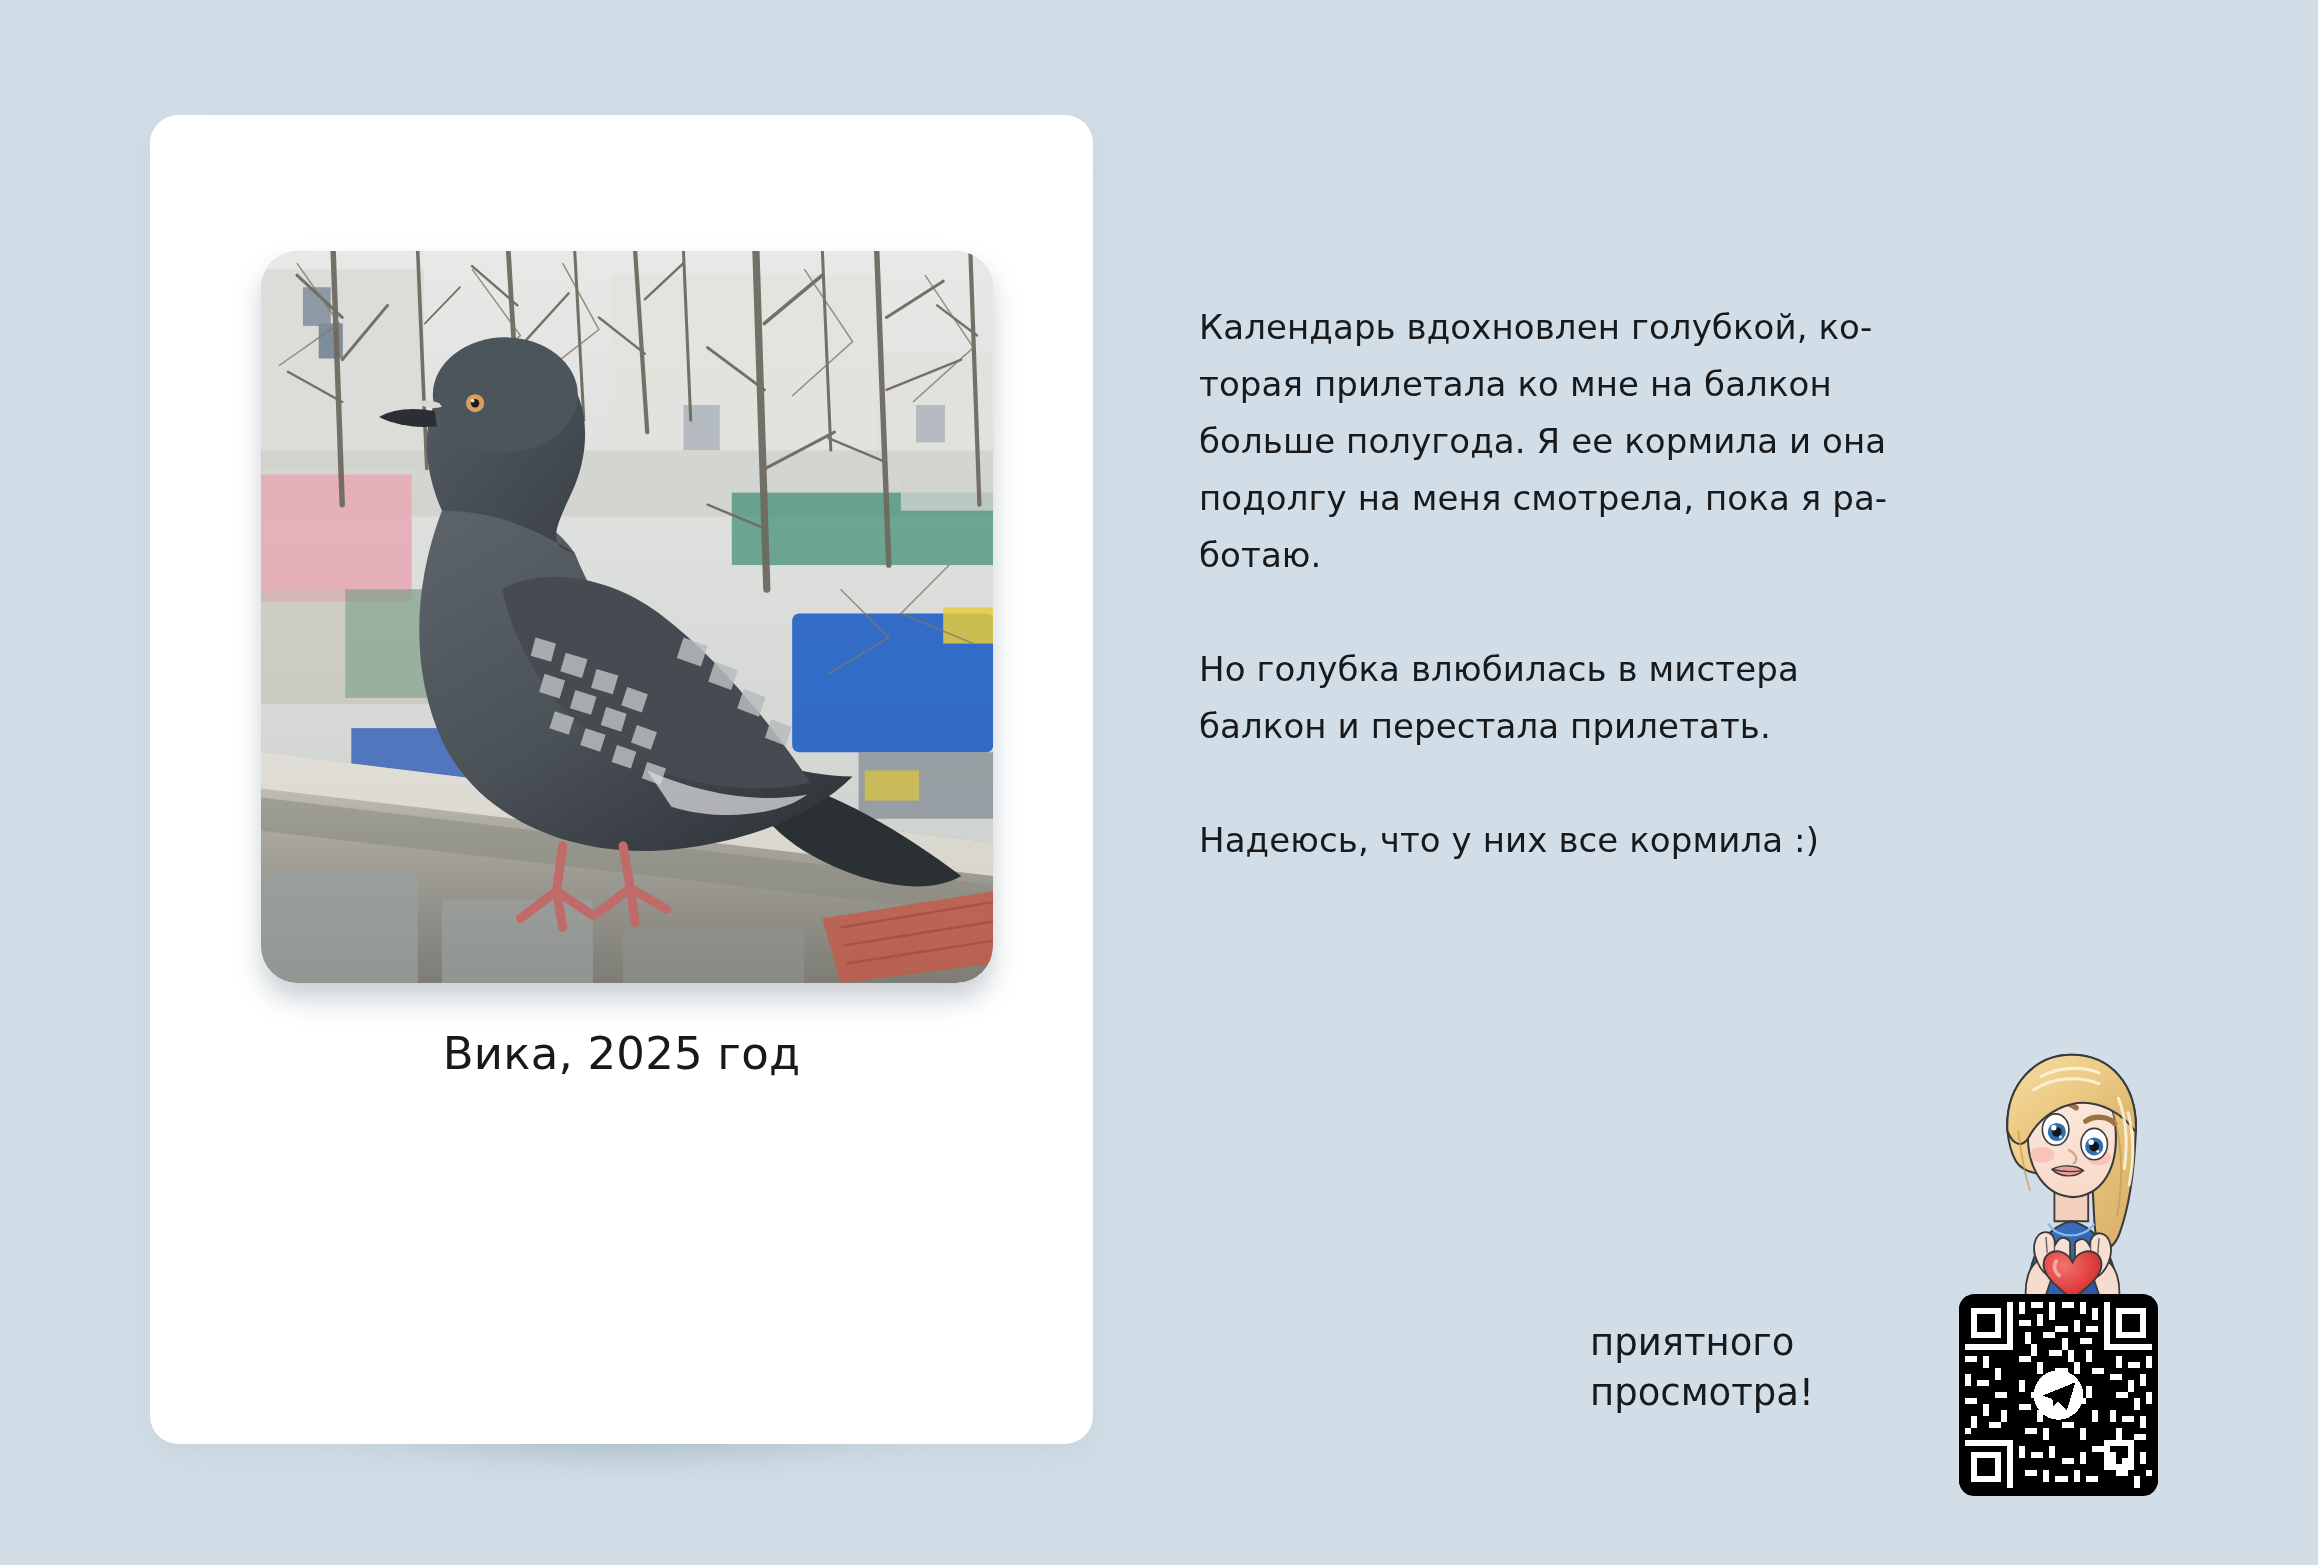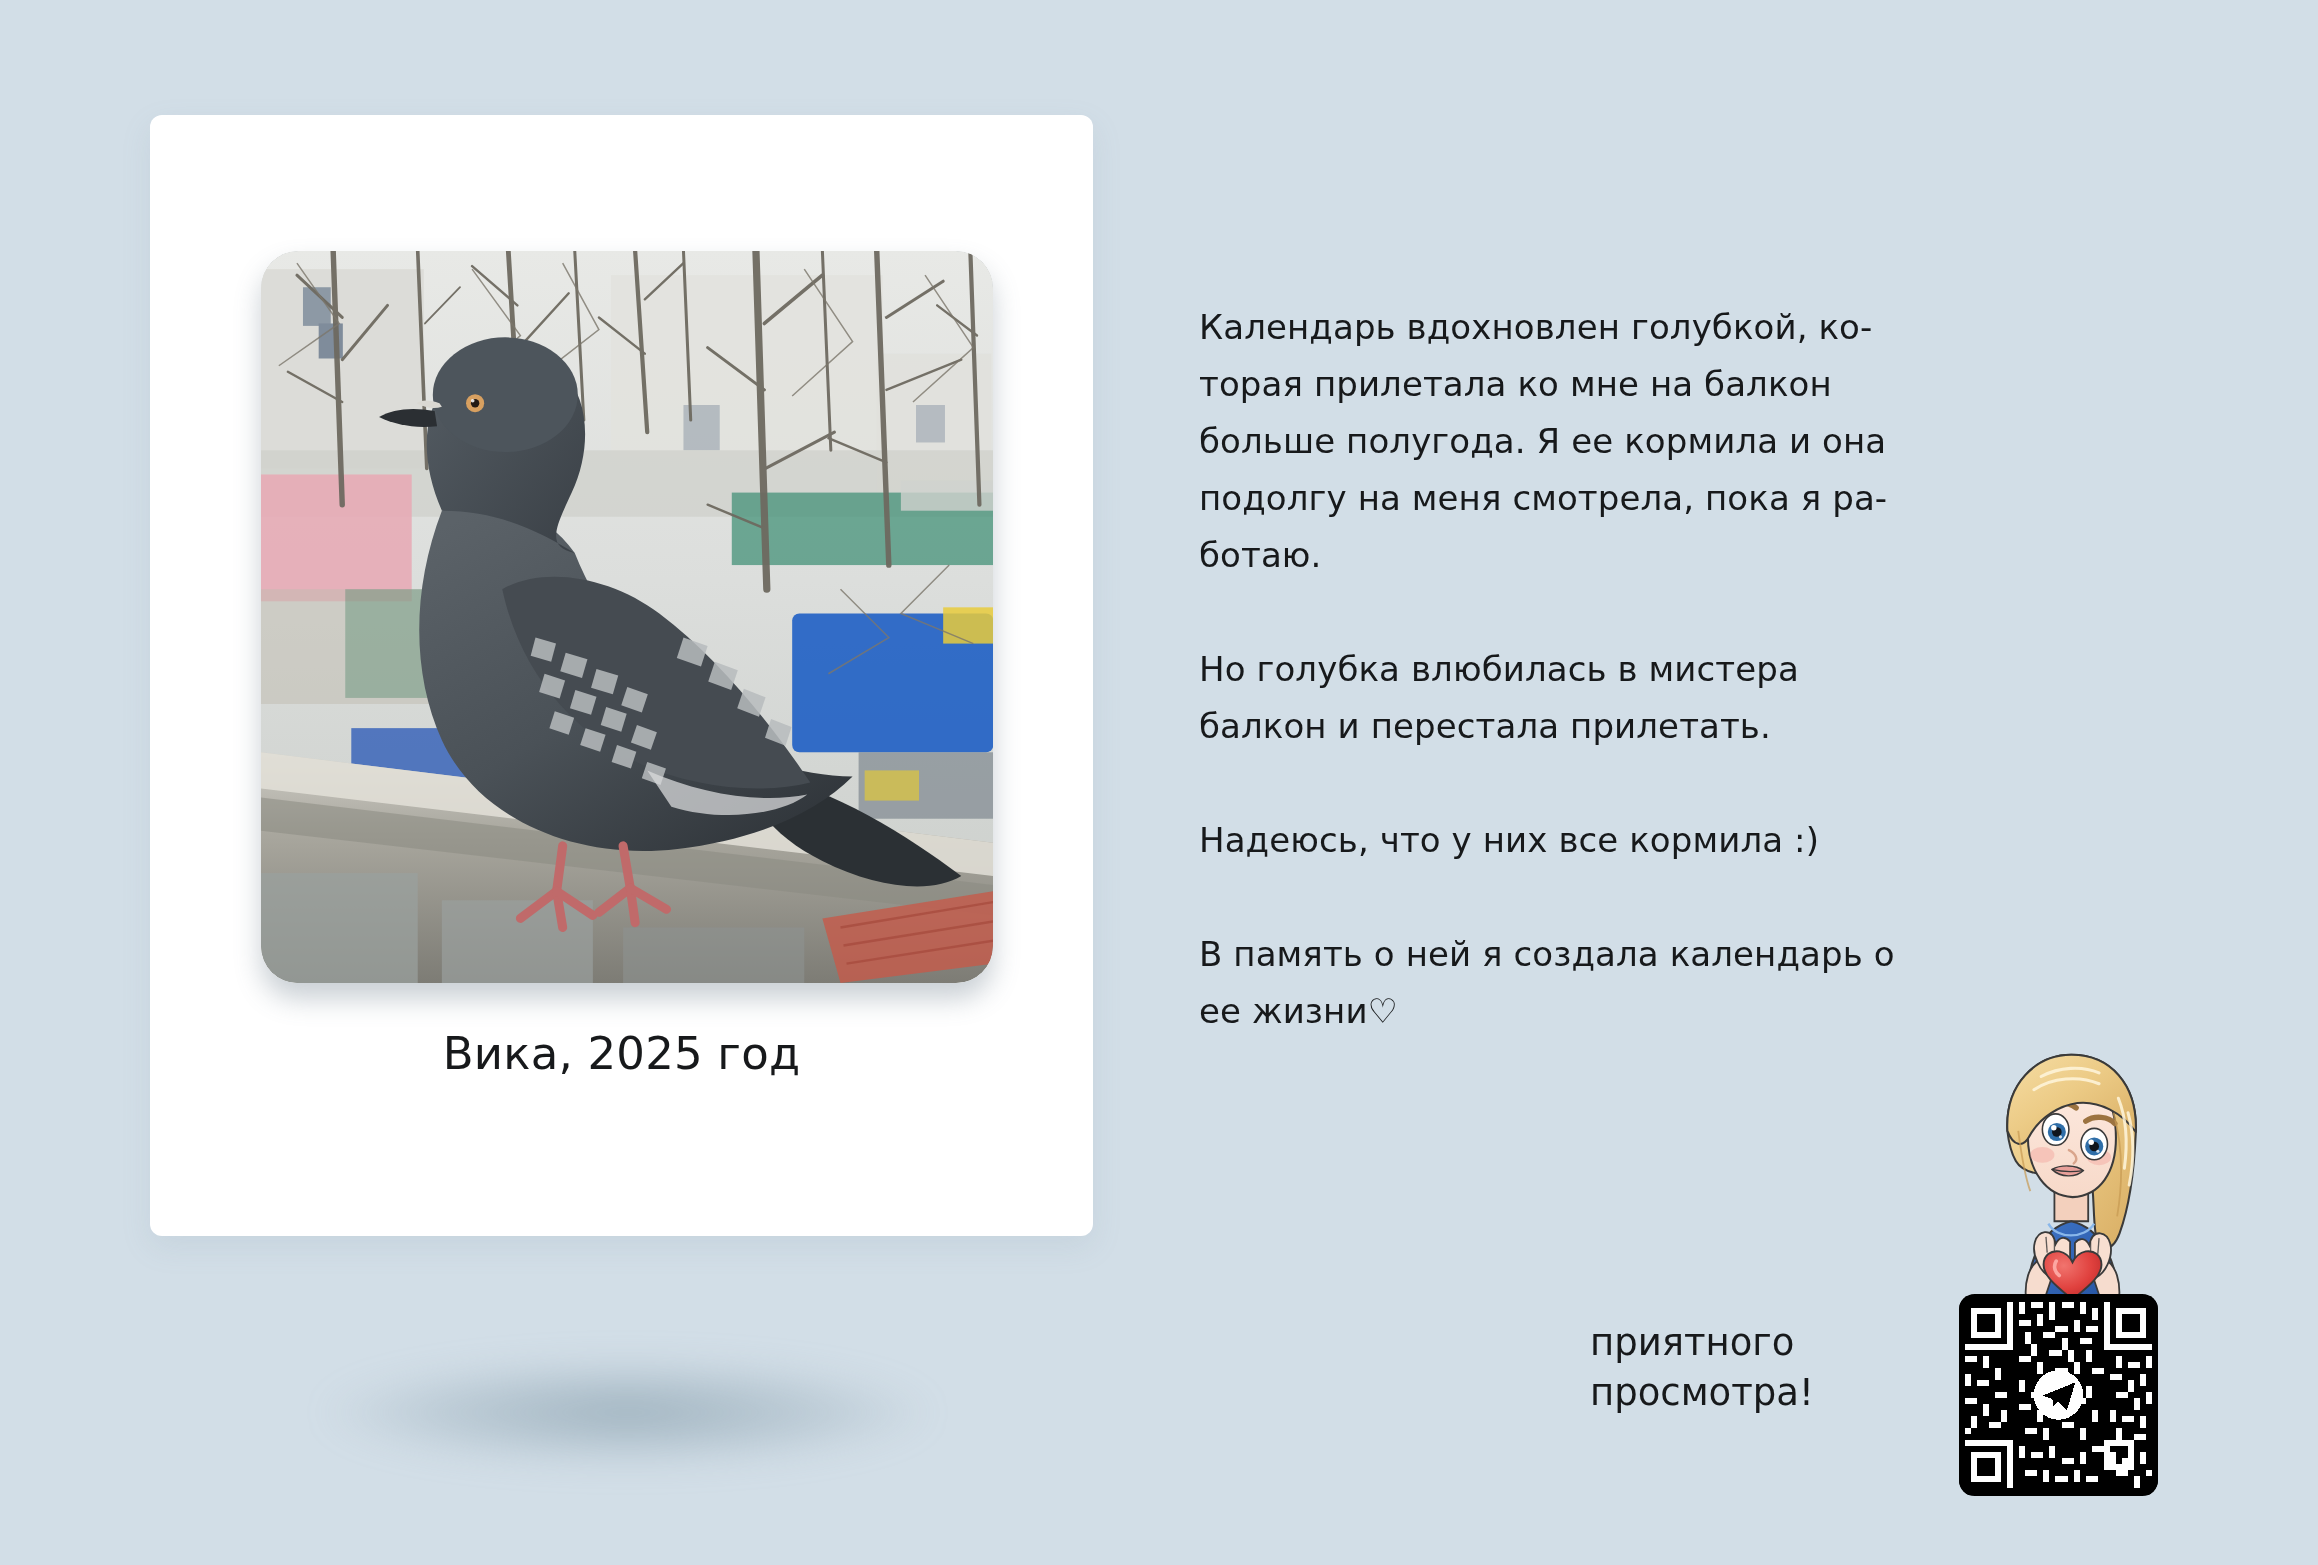--- a/index.html
+++ b/index.html
@@ -15,22 +15,22 @@
   .card-shadow{
     position:absolute;left:199px;top:1337px;width:857px;height:151px;
     background:radial-gradient(ellipse 50% 50% at 50% 50%, rgba(120,145,160,.55) 0%, rgba(140,162,176,.30) 45%, rgba(200,214,224,0) 72%);
     filter:blur(15.7px);
     border-radius:50%;
     pointer-events:none;
   }
 
   
   .photo-card{
-    position:absolute;left:150px;top:115px;width:943px;height:1121px;
-    background:#ffffff;border-radius:12px;
+    position:absolute;left:150px;top:115px;width:943px;height:1329px;
+    background:#ffffff;border-radius:28px;
     box-shadow:0 11px 30px rgba(120,145,165,.13);
   }
 
   
   .photo-wrap{
     position:absolute;left:111px;top:136px;width:732px;height:732px;
     border-radius:37px;
     overflow:hidden;
     box-shadow:0 15.7px 26.6px rgba(90,110,125,.32);
   }
@@ -243,22 +243,20 @@
 
   <div class="story">
     <p>Календарь вдохновлен голубкой, ко-
 торая прилетала ко мне на балкон
 больше полугода. Я ее кормила и она
 подолгу на меня смотрела, пока я ра-
 ботаю.</p>
     <p>Но голубка влюбилась в мистера
 балкон и перестала прилетать.</p>
     <p>Надеюсь, что у них все кормила :)</p>
-    <p>В память о ней я создала календарь о
-ее жизни♡</p>
   </div>
 
   <div class="avatar">
     <svg viewBox="0 0 330 440">
       <defs>
         <linearGradient id="hairG" x1="0" y1="0" x2="1" y2="1">
           <stop offset="0" stop-color="#f6dda4"></stop>
           <stop offset="0.45" stop-color="#eccb86"></stop>
           <stop offset="1" stop-color="#d8ad63"></stop>
         </linearGradient>

